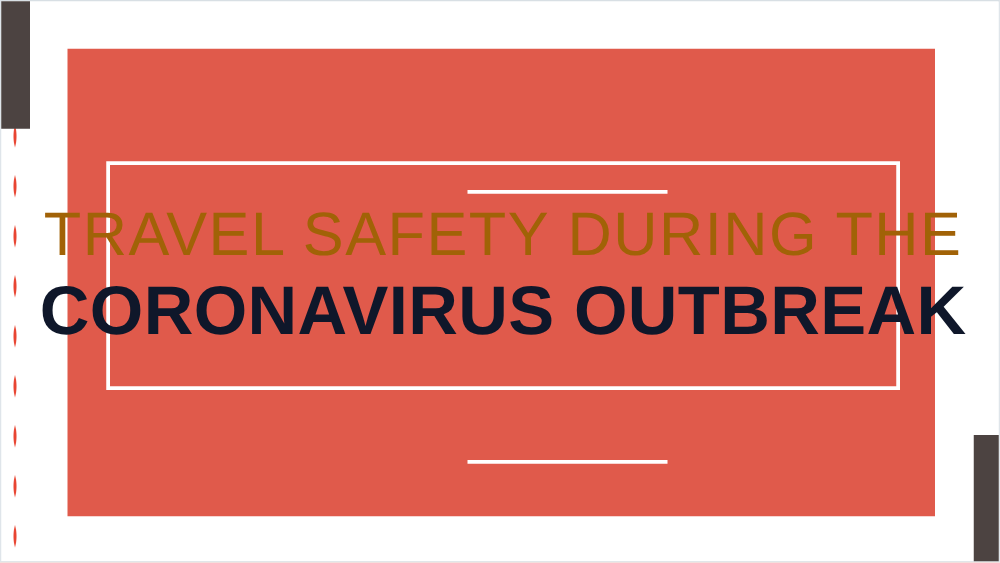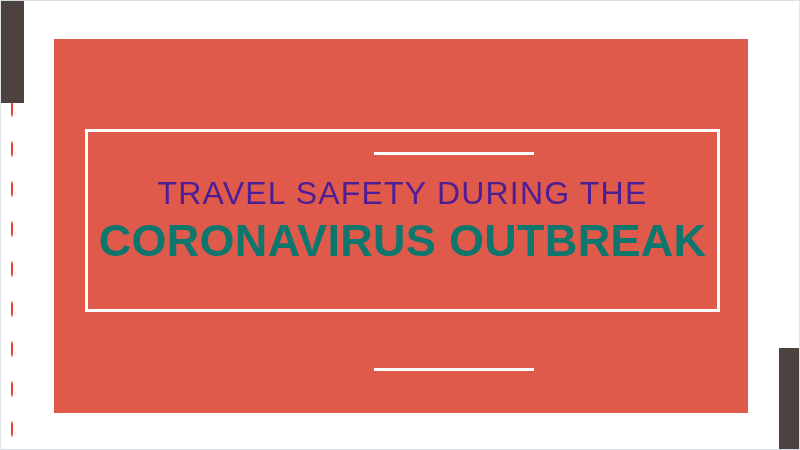--- a/index.html
+++ b/index.html
@@ -113,32 +113,32 @@
     top: 128px;
     width: 635px;
     height: 183px;
     display: flex;
     flex-direction: column;
     align-items: center;
     justify-content: center;
     box-sizing: border-box;
   }
   .title-line1 {
-    color: #4c1d95;
-    font-size: 32px;
+    color: #a16207;
+    font-size: 49px;
     font-weight: 300;
     letter-spacing: 1.2px;
     line-height: 1.05;
     white-space: nowrap;
     text-align: center;
     margin-bottom: 6px;
   }
   .title-line2 {
-    color: #0f766e;
-    font-size: 45px;
+    color: #0f172a;
+    font-size: 55px;
     font-weight: 700;
     letter-spacing: 0.3px;
     line-height: 1.05;
     white-space: nowrap;
     text-align: center;
   }
 </style>
 </head>
 <body>
 

